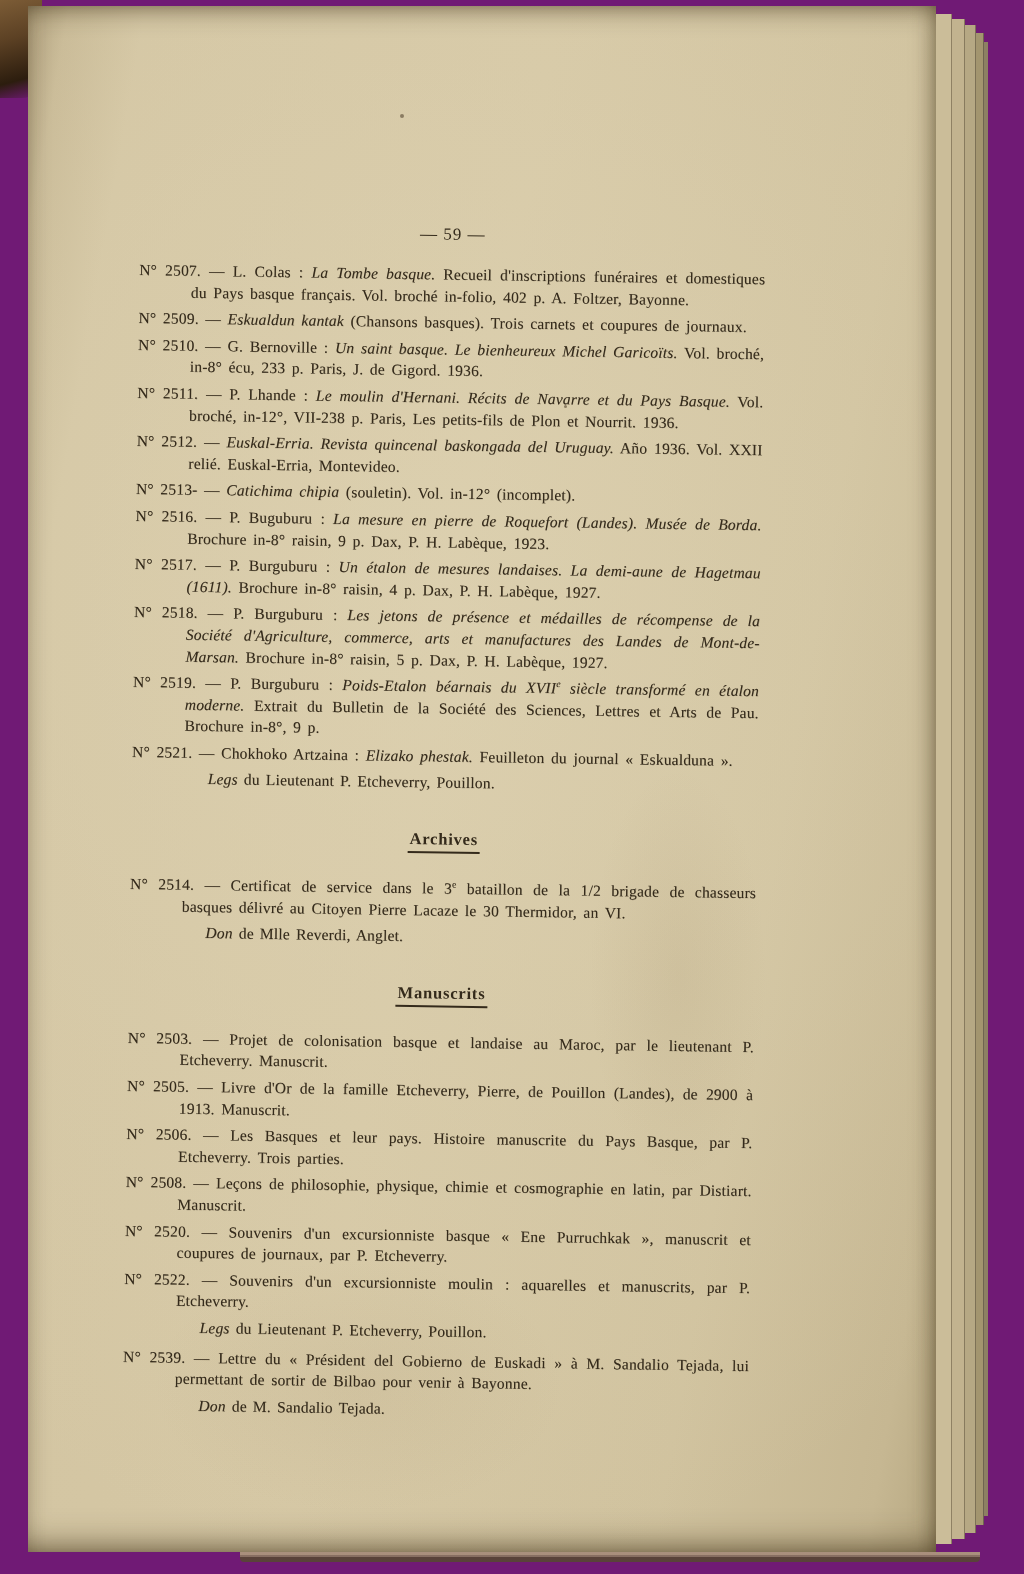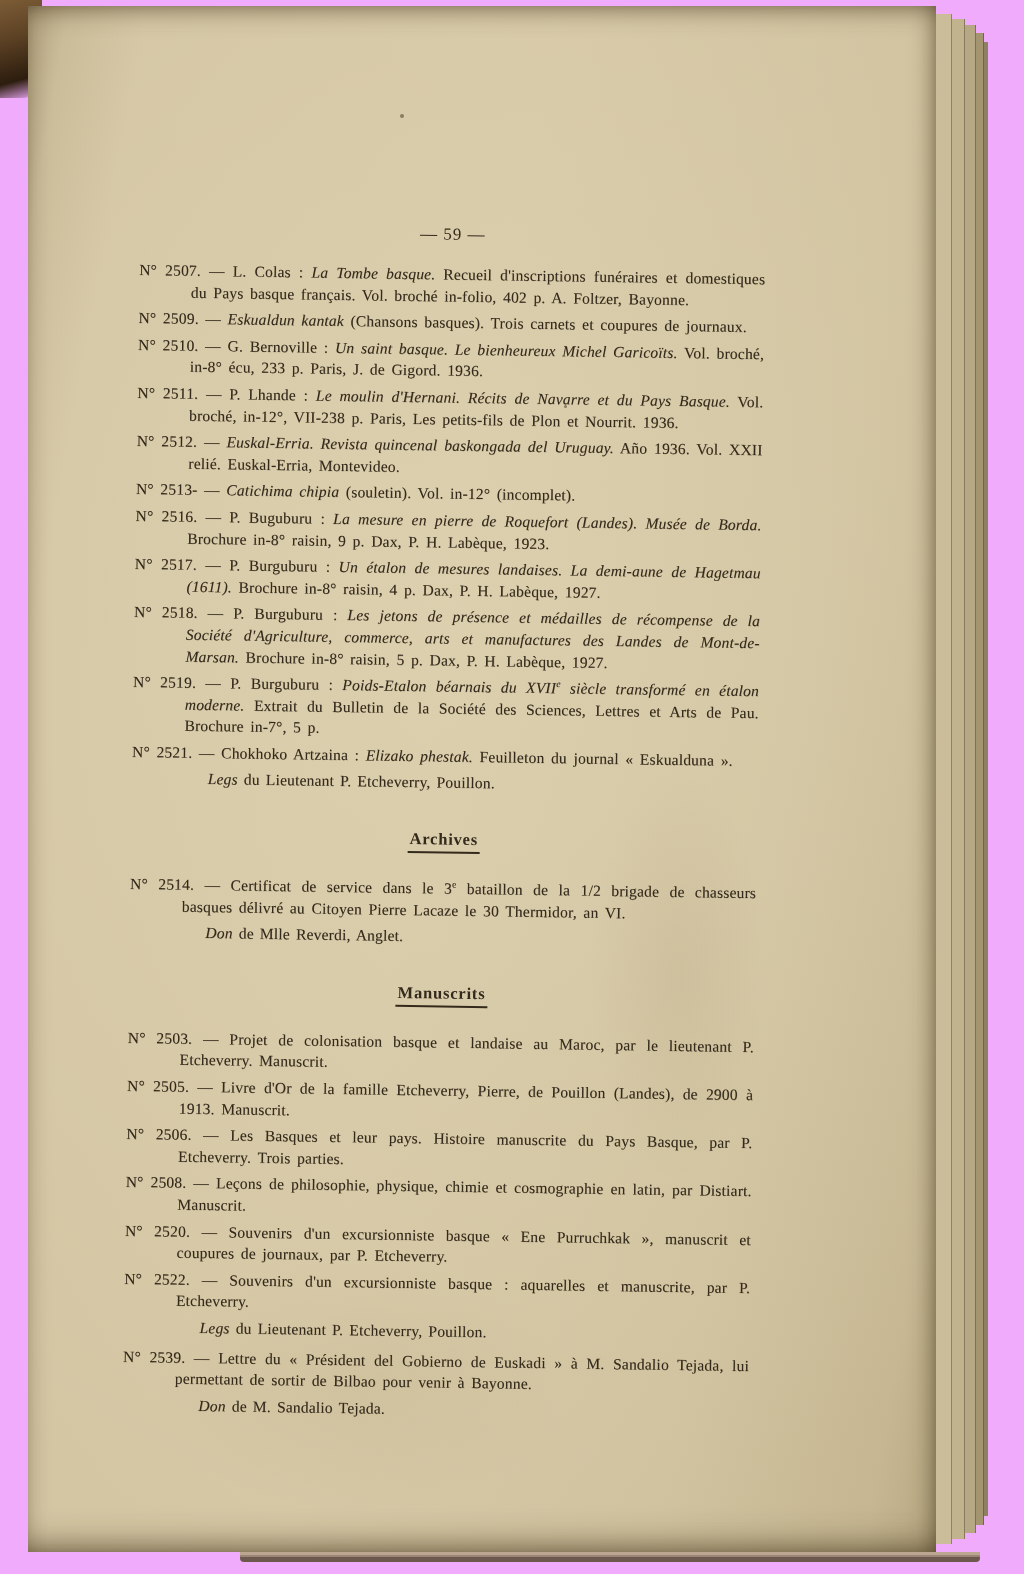--- a/index.html
+++ b/index.html
@@ -1,19 +1,19 @@
 <!DOCTYPE html>
 <html><head>
 <meta charset="utf-8">
 <style>
   html, body { margin:0; padding:0; background:#060606; }
   body { width:1024px; height:1574px; overflow:hidden; position:relative;
          font-family:"Liberation Serif","DejaVu Serif",serif; }
 
-  .scan { position:absolute; inset:0; background:#f0abfc; }
+  .scan { position:absolute; inset:0; background:#701a75; }
 
   
   .cover-corner { position:absolute; left:0; top:0; width:42px; height:98px;
     background:linear-gradient(165deg,#7c5c36 0%,#5c4124 38%,#2c1d0e 78%,rgba(8,5,2,0) 100%);
     border-bottom-right-radius:20px; }
 
   
   .page { position:absolute; left:28px; top:6px; width:908px; height:1546px;
     background:
       radial-gradient(ellipse 120% 90% at 45% 38%, rgba(228,218,188,0.45), rgba(0,0,0,0) 72%),
@@ -86,37 +86,37 @@
           <div>
             <div class="entry"><span class="num">N° 2507. — </span><span>L. Colas : </span><span class="it">La Tombe basque.</span><span> Recueil d'inscriptions funéraires et domestiques du Pays basque français. Vol. broché in-folio, 402 p. A. Foltzer, Bayonne.</span></div>
             <div class="entry"><span class="num">N° 2509. — </span><span class="it">Eskualdun kantak</span><span> (Chansons basques). Trois carnets et coupures de journaux.</span></div>
             <div class="entry"><span class="num">N° 2510. — </span><span>G. Bernoville : </span><span class="it">Un saint basque. Le bienheureux Michel Garicoïts.</span><span> Vol. broché, in-8° écu, 233 p. Paris, J. de Gigord. 1936.</span></div>
             <div class="entry"><span class="num">N° 2511. — </span><span>P. Lhande : </span><span class="it">Le moulin d'Hernani. Récits de Navarre et du Pays Basque.</span><span> Vol. broché, in-12°, VII-238 p. Paris, Les petits-fils de Plon et Nourrit. 1936.</span></div>
             <div class="entry"><span class="num">N° 2512. — </span><span class="it">Euskal-Erria. Revista quincenal baskongada del Uruguay.</span><span> Año 1936. Vol. XXII relié. Euskal-Erria, Montevideo.</span></div>
             <div class="entry"><span class="num">N° 2513- — </span><span class="it">Catichima chipia</span><span> (souletin). Vol. in-12° (incomplet).</span></div>
             <div class="entry"><span class="num">N° 2516. — </span><span>P. Buguburu : </span><span class="it">La mesure en pierre de Roquefort (Landes). Musée de Borda.</span><span> Brochure in-8° raisin, 9 p. Dax, P. H. Labèque, 1923.</span></div>
             <div class="entry"><span class="num">N° 2517. — </span><span>P. Burguburu : </span><span class="it">Un étalon de mesures landaises. La demi-aune de Hagetmau (1611).</span><span> Brochure in-8° raisin, 4 p. Dax, P. H. Labèque, 1927.</span></div>
             <div class="entry"><span class="num">N° 2518. — </span><span>P. Burguburu : </span><span class="it">Les jetons de présence et médailles de récompense de la Société d'Agriculture, commerce, arts et manufactures des Landes de Mont-de-Marsan.</span><span> Brochure in-8° raisin, 5 p. Dax, P. H. Labèque, 1927.</span></div>
-            <div class="entry"><span class="num">N° 2519. — </span><span>P. Burguburu : </span><span class="it">Poids-Etalon béarnais du XVII</span><sup class="it">e</sup><span class="it"> siècle transformé en étalon moderne.</span><span> Extrait du Bulletin de la Société des Sciences, Lettres et Arts de Pau. Brochure in-7°, 5 p.</span></div>
+            <div class="entry"><span class="num">N° 2519. — </span><span>P. Burguburu : </span><span class="it">Poids-Etalon béarnais du XVII</span><sup class="it">e</sup><span class="it"> siècle transformé en étalon moderne.</span><span> Extrait du Bulletin de la Société des Sciences, Lettres et Arts de Pau. Brochure in-8°, 9 p.</span></div>
             <div class="entry"><span class="num">N° 2521. — </span><span>Chokhoko Artzaina : </span><span class="it">Elizako phestak.</span><span> Feuilleton du journal « Eskualduna ».</span></div>
             <div class="note"><span class="it">Legs</span><span> du Lieutenant P. Etcheverry, Pouillon.</span></div>
           </div>
           <div>
             <div class="heading"><span class="heading-text">Archives</span></div>
             <div class="entry"><span class="num">N° 2514. — </span><span>Certificat de service dans le 3</span><sup>e</sup><span> bataillon de la 1/2 brigade de chasseurs basques délivré au Citoyen Pierre Lacaze le 30 Thermidor, an VI.</span></div>
             <div class="note"><span class="it">Don</span><span> de Mlle Reverdi, Anglet.</span></div>
           </div>
           <div>
             <div class="heading"><span class="heading-text">Manuscrits</span></div>
             <div class="entry"><span class="num">N° 2503. — </span><span>Projet de colonisation basque et landaise au Maroc, par le lieutenant P. Etcheverry. Manuscrit.</span></div>
             <div class="entry"><span class="num">N° 2505. — </span><span>Livre d'Or de la famille Etcheverry, Pierre, de Pouillon (Landes), de 2900 à 1913. Manuscrit.</span></div>
             <div class="entry"><span class="num">N° 2506. — </span><span>Les Basques et leur pays. Histoire manuscrite du Pays Basque, par P. Etcheverry. Trois parties.</span></div>
             <div class="entry"><span class="num">N° 2508. — </span><span>Leçons de philosophie, physique, chimie et cosmographie en latin, par Distiart. Manuscrit.</span></div>
             <div class="entry"><span class="num">N° 2520. — </span><span>Souvenirs d'un excursionniste basque « Ene Purruchkak », manuscrit et coupures de journaux, par P. Etcheverry.</span></div>
-            <div class="entry"><span class="num">N° 2522. — </span><span>Souvenirs d'un excursionniste basque : aquarelles et manuscrite, par P. Etcheverry.</span></div>
+            <div class="entry"><span class="num">N° 2522. — </span><span>Souvenirs d'un excursionniste moulin : aquarelles et manuscrits, par P. Etcheverry.</span></div>
             <div class="note"><span class="it">Legs</span><span> du Lieutenant P. Etcheverry, Pouillon.</span></div>
             <div class="entry"><span class="num">N° 2539. — </span><span>Lettre du « Président del Gobierno de Euskadi » à M. Sandalio Tejada, lui permettant de sortir de Bilbao pour venir à Bayonne.</span></div>
             <div class="note"><span class="it">Don</span><span> de M. Sandalio Tejada.</span></div>
           </div>
         </div>
     </div>
   </div>
 
   <div class="page-stack">
     <div class="edge e1"></div>

